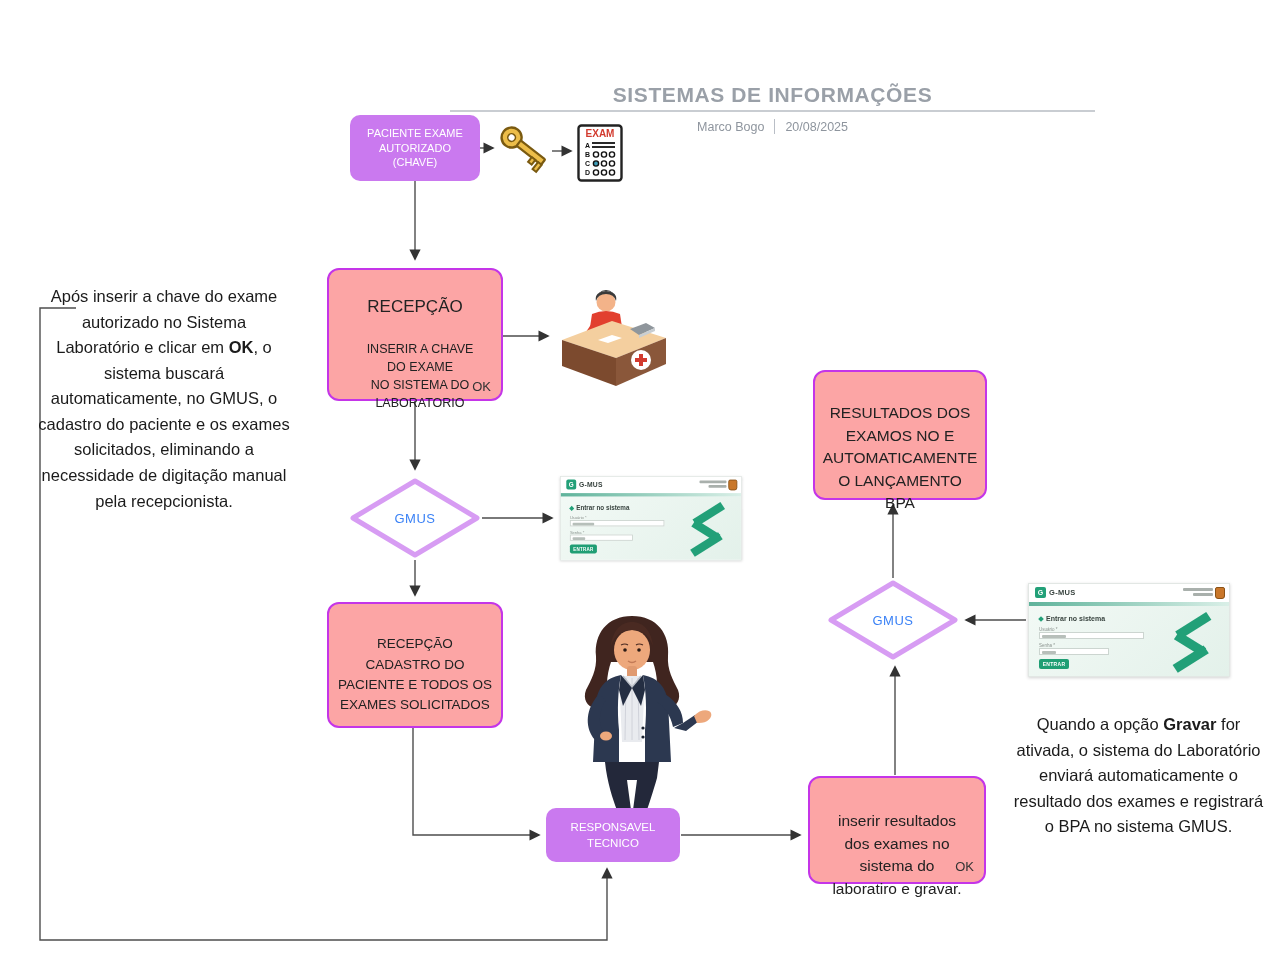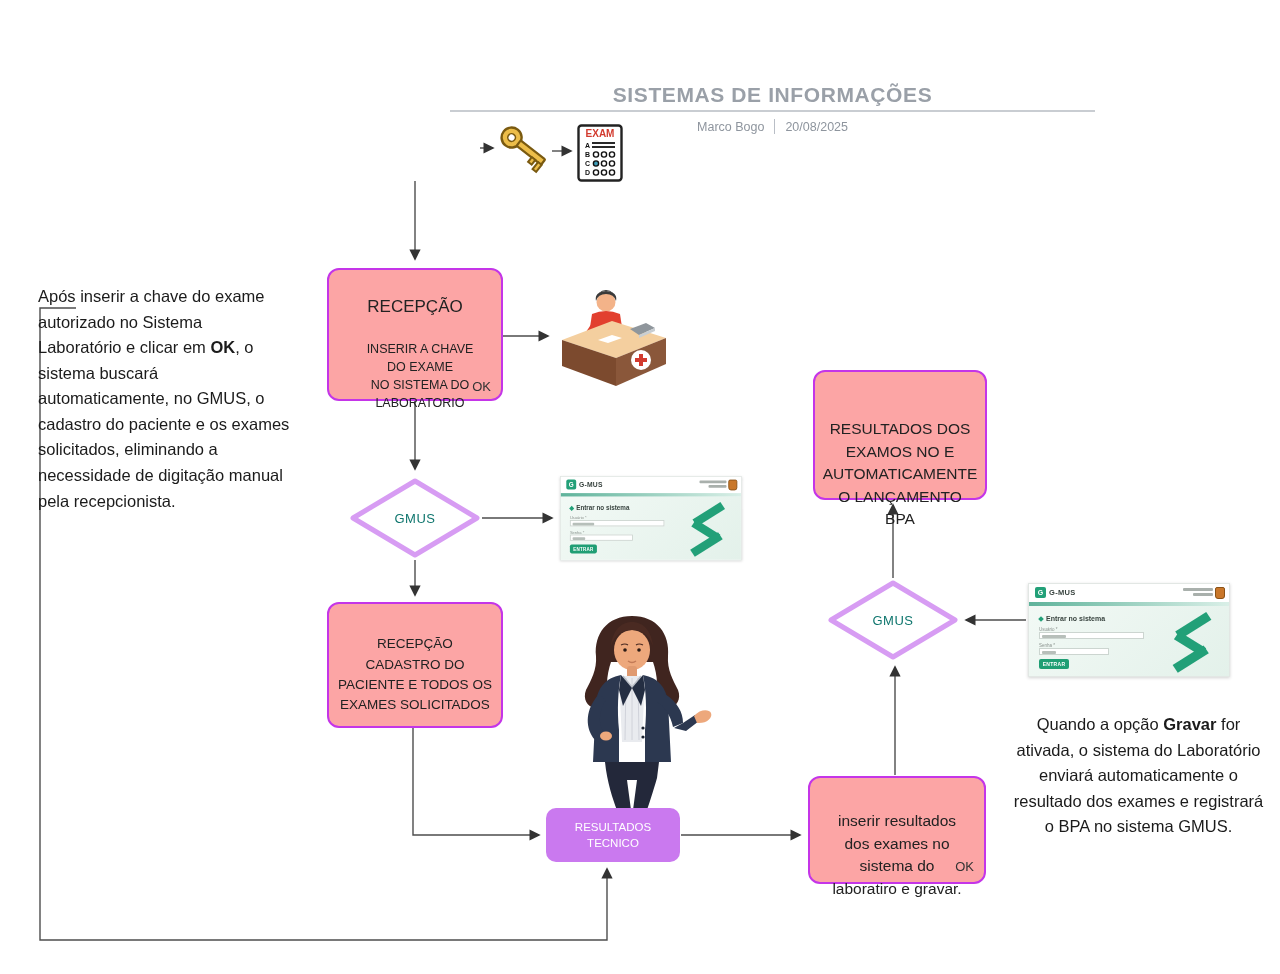--- a/index.html
+++ b/index.html
@@ -14,21 +14,21 @@
           font-size:12.5px;color:#8e959e;}
   .byline .sep{width:1px;height:15px;background:#b9bec6;}
   
   .node-solid{background:#ca79ef;border-radius:10px;color:#fff;display:flex;align-items:center;
               justify-content:center;text-align:center;white-space:pre-line;}
   .node-outline{background:#fca5a5;border:2px solid #c435e8;border-radius:12px;color:#222;
                 text-align:center;white-space:pre-line;box-sizing:border-box;}
   .ok-label{position:absolute;right:10px;bottom:5px;font-size:13px;color:#333;white-space:normal;}
   .diamond{width:134px;height:84px;}
   .diamond .dlabel{position:absolute;left:0;top:0;width:100%;height:100%;display:flex;
-                   align-items:center;justify-content:center;font-size:13px;color:#0f766e;letter-spacing:.5px;}
+                   align-items:center;justify-content:center;font-size:13px;color:#3b82f6;letter-spacing:.5px;}
   
   .note{font-size:16.5px;color:#1b1b1b;line-height:1.55;}
   .note b{font-weight:700;}
   
   .gmus-card{width:200px;height:92px;background:#fff;border:1px solid #e2e7e4;
              box-shadow:0 1px 3px rgba(0,0,0,.18);transform-origin:top left;}
   .gmus-head{position:absolute;left:0;top:0;width:100%;height:18px;background:#fff;}
   .gmus-brand{position:absolute;left:6px;top:3px;display:flex;align-items:center;gap:3px;}
   .gmus-logo-sq{width:11px;height:11px;background:#22a078;border-radius:2px;display:flex;
                 align-items:center;justify-content:center;color:#fff;font-size:7px;font-weight:700;}
@@ -82,28 +82,33 @@
 
   <div class="abs header">
     <h1>SISTEMAS DE INFORMAÇÕES</h1>
     <div class="byline">
       <span>Marco Bogo</span>
       <span class="sep"></span>
       <span>20/08/2025</span>
     </div>
   </div>
 
-  <div class="abs note" style="left:38px;top:284px;width:252px;">
+  <div class="abs note" style="left:38px;top:284px;width:252px;text-align:center;">
     <span>Após inserir a chave do exame autorizado no Sistema Laboratório e clicar em </span><b>OK</b><span>, o sistema buscará automaticamente, no GMUS, o cadastro do paciente e os exames solicitados, eliminando a necessidade de digitação manual pela recepcionista.</span>
   </div>
 
   <div class="abs note" style="left:1012px;top:712px;width:253px;text-align:center;">
     <span>Quando a opção </span><b>Gravar</b><span> for ativada, o sistema do Laboratório enviará automaticamente o resultado dos exames e registrará o BPA no sistema GMUS.</span>
   </div>
 
+  <div class="abs node-solid" style="left:350px;top:115px;width:130px;height:66px;font-size:11px;line-height:1.35;">
+    <span>PACIENTE EXAME
+AUTORIZADO
+(CHAVE)</span>
+  </div>
 
   <svg class="abs" style="left:495px;top:118px;" width="60" height="60" viewBox="0 0 60 60" xmlns="http://www.w3.org/2000/svg">
     <g transform="rotate(38 30 30)">
       <circle cx="13" cy="30" r="10" fill="#ecbd49" stroke="#7a5a10" stroke-width="2.4"></circle>
       <circle cx="13" cy="30" r="3.8" fill="#fff" stroke="#7a5a10" stroke-width="1.6"></circle>
       <rect x="22" y="26.6" width="31" height="6.8" rx="1" fill="#ecbd49" stroke="#7a5a10" stroke-width="2.2"></rect>
       <rect x="41" y="33" width="4.5" height="6" fill="#ecbd49" stroke="#7a5a10" stroke-width="2"></rect>
       <rect x="49" y="33" width="4.5" height="9" fill="#ecbd49" stroke="#7a5a10" stroke-width="2"></rect>
     </g>
   </svg>
@@ -230,21 +235,21 @@
     <ellipse cx="63" cy="126" rx="6" ry="4.5" fill="#eda87c"></ellipse>
     <path d="M122,84 C134,92 140,102 140,113 L130,117 C128,106 121,96 114,92 Z" fill="#2c3850"></path>
     <path d="M140,113 L152,105 C156,103 159,107 156,111 L143,121 L131,118 Z" fill="#2c3850"></path>
     <path d="M151,106 C157,99 166,99 168,103 C170,108 163,114 154,113 Z" fill="#eda87c"></path>
     <circle cx="100" cy="118" r="1.6" fill="#1a2230"></circle>
     <circle cx="100" cy="127" r="1.6" fill="#1a2230"></circle>
     <path d="M62,152 L116,152 L114,168 C110,182 106,194 104,200 L90,200 L94,170 L84,170 L88,200 L74,200 C70,190 64,172 62,152 Z" fill="#23283a"></path>
   </svg>
 
   <div class="abs node-solid" style="left:546px;top:808px;width:134px;height:54px;font-size:11.5px;line-height:1.4;">
-    <span>RESULTADOS
+    <span>RESPONSAVEL
 TECNICO</span>
   </div>
 
   <div class="abs node-outline" style="left:808px;top:776px;width:178px;height:108px;font-size:15.5px;line-height:1.45;padding-top:10px;">
     <span>inserir resultados
 dos exames no
 sistema do
 laboratiro e gravar.</span>
     <div class="ok-label">OK</div>
   </div>
@@ -286,21 +291,21 @@
       <svg class="gmus-biglogo" width="58" height="62" viewBox="0 0 80 96" xmlns="http://www.w3.org/2000/svg">
         <g fill="#22a078">
           <path d="M62,0 L14,30 L22,42 L70,12 Z"></path>
           <path d="M20,30 L62,56 L54,68 L12,42 Z"></path>
           <path d="M58,52 L10,82 L18,94 L66,64 Z"></path>
         </g>
       </svg>
     </div>
   </div>
 
-  <div class="abs node-outline" style="left:813px;top:370px;width:174px;height:130px;font-size:15.5px;line-height:1.45;padding-top:24px;">
+  <div class="abs node-outline" style="left:813px;top:370px;width:174px;height:130px;font-size:15.5px;line-height:1.45;padding-top:8px;">
     <span>RESULTADOS DOS
 EXAMOS NO E
 AUTOMATICAMENTE
 O LANÇAMENTO
 BPA</span>
   </div>
 
 </div>
 
 </body></html>

